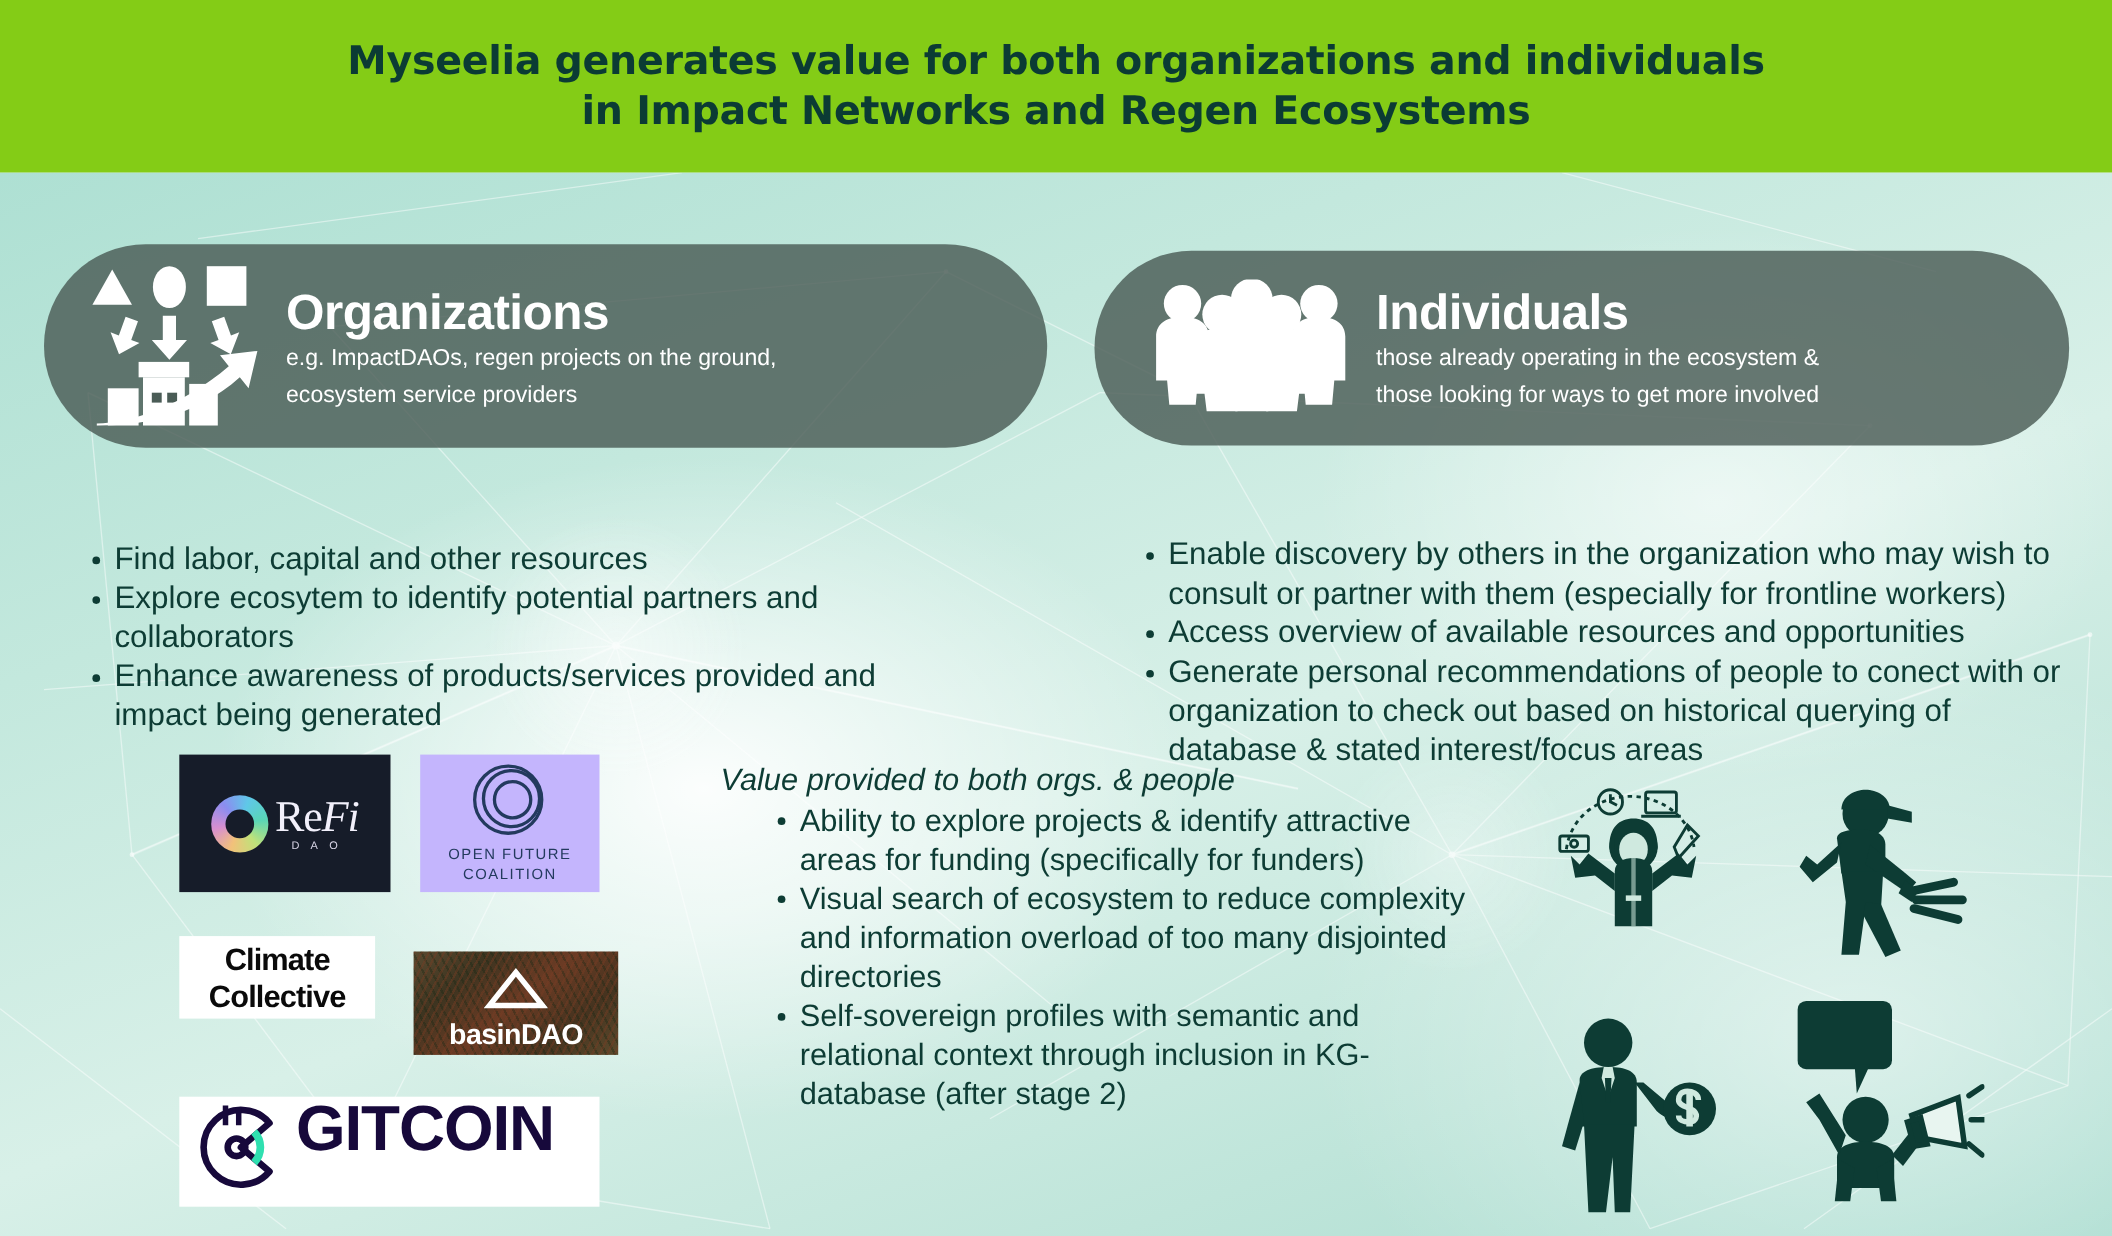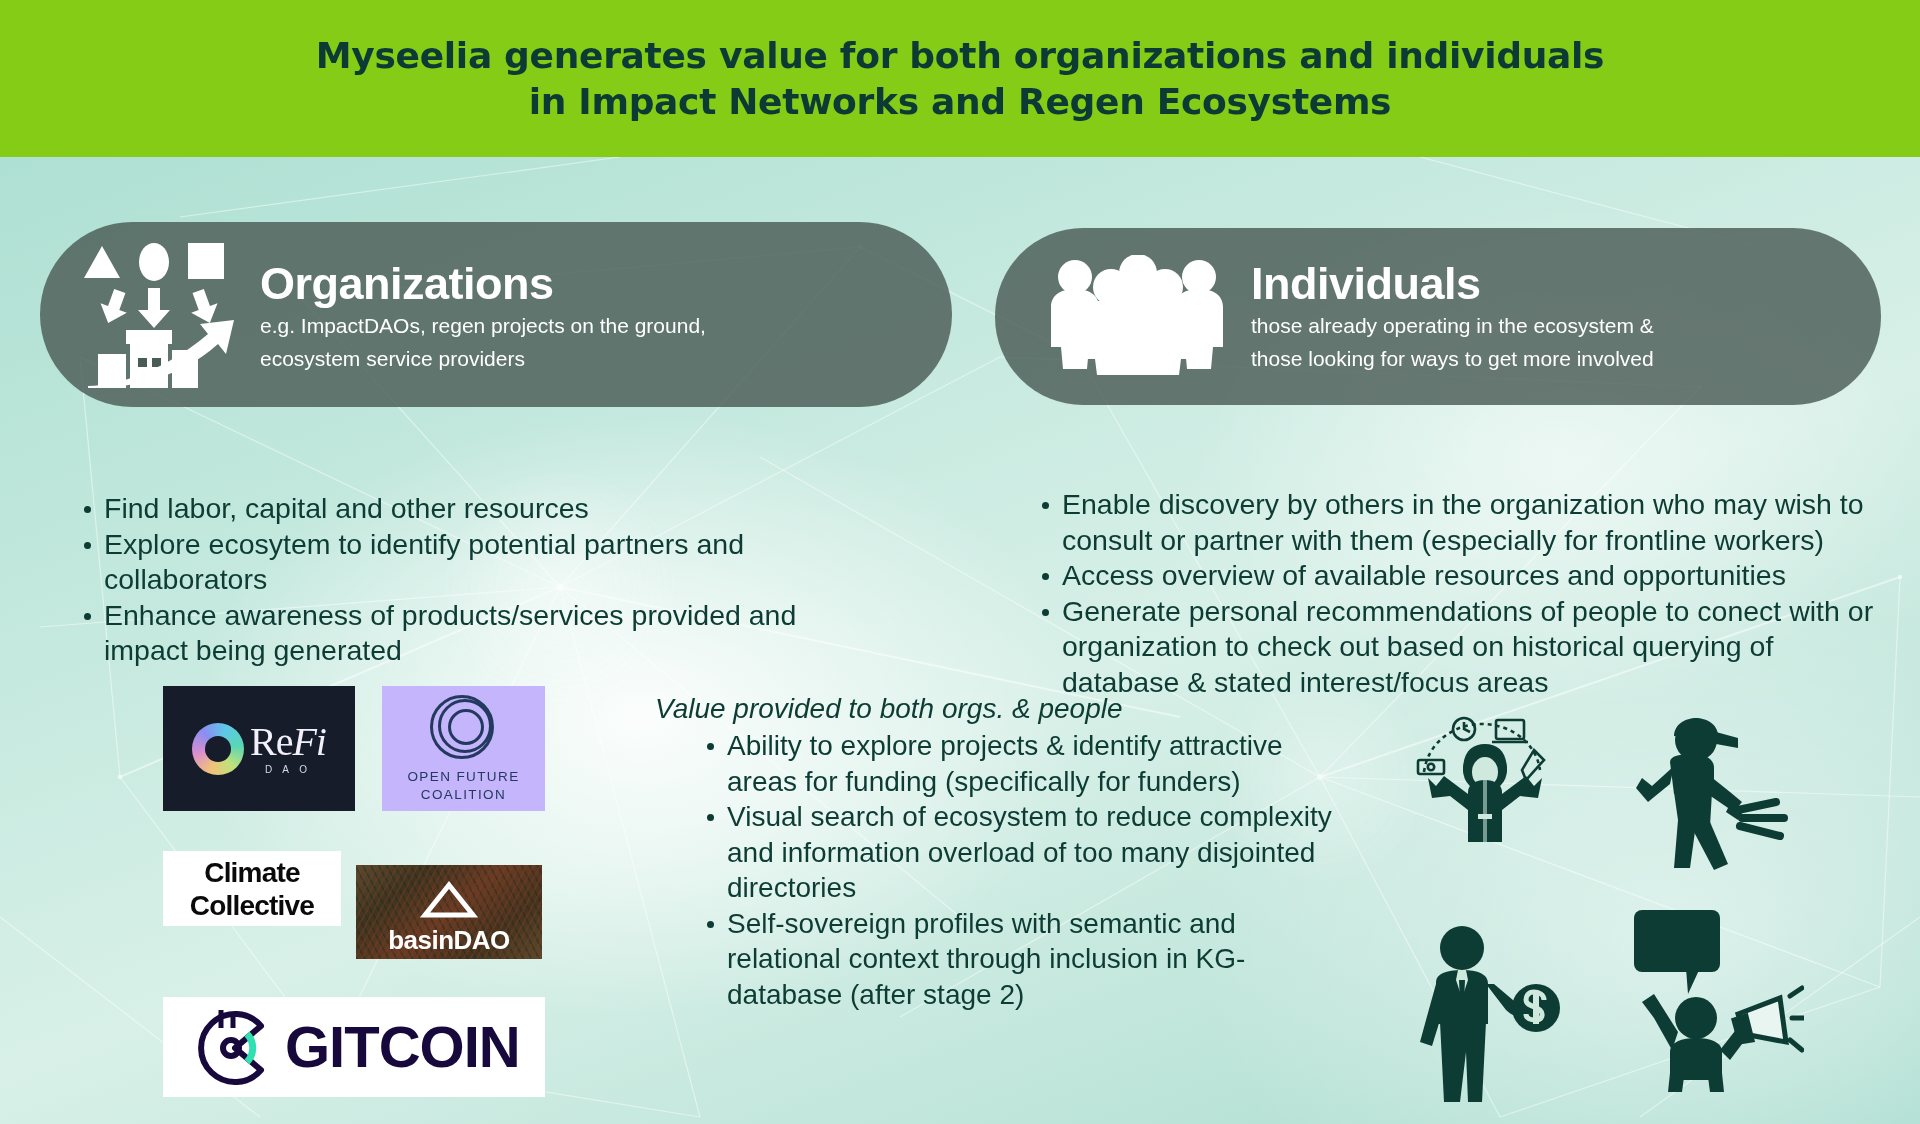--- a/index.html
+++ b/index.html
@@ -147,40 +147,40 @@
     left: 163px; top: 851px; width: 178px; height: 75px;
     background: #ffffff;
     display: flex; flex-direction: column; align-items: center; justify-content: center;
   }
   .climate-word {
     color: #0a0a0a; font-weight: bold; font-size: 28px; line-height: 33px;
     letter-spacing: -0.8px;
   }
 
   #logo-basin {
-    left: 356px; top: 865px; width: 186px; height: 94px;
+    left: 376px; top: 865px; width: 186px; height: 94px;
     background: linear-gradient(140deg, #5a4a30 0%, #3d3420 25%, #6b3b24 50%, #45331f 75%, #5c4a2c 100%);
     display: flex; flex-direction: column; align-items: center; justify-content: flex-end;
   }
   .basin-topo {
     position: absolute; left:0; top:0; width:100%; height:100%;
     background:
       repeating-linear-gradient(118deg, rgba(120,60,35,0.40) 0px, rgba(120,60,35,0.40) 2px, rgba(0,0,0,0) 2px, rgba(0,0,0,0) 6px),
       repeating-linear-gradient(62deg, rgba(25,40,20,0.35) 0px, rgba(25,40,20,0.35) 2px, rgba(0,0,0,0) 2px, rgba(0,0,0,0) 7px);
   }
   .basin-tri { position: relative; margin-bottom: 2px; }
   .basin-word {
     position: relative; color: #ffffff; font-weight: bold;
     font-size: 26px; line-height: 30px; letter-spacing: -0.5px; margin-bottom: 4px;
   }
 
   #logo-gitcoin {
     left: 163px; top: 997px; width: 382px; height: 100px;
     background: #ffffff;
-    display: flex; align-items: center; padding-left: 16px;
+    display: flex; align-items: flex-start;
   }
   .gitcoin-word {
     color: #17093b; font-weight: bold; font-size: 58px; line-height: 58px;
     letter-spacing: -1px; margin-left: 8px;
   }
 
   
   #illus { position: absolute; left: 1410px; top: 712px; width: 400px; height: 400px; }
   .illus-cell { position: absolute; }
 </style>

